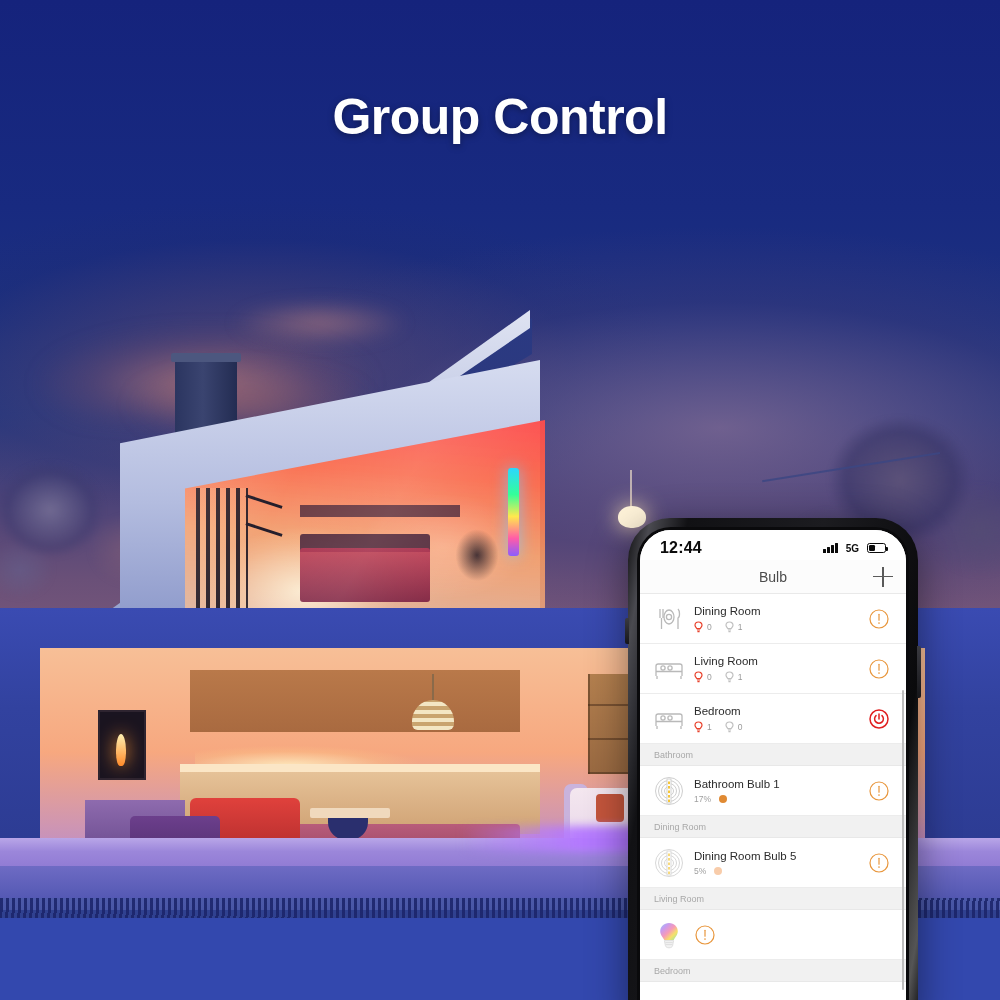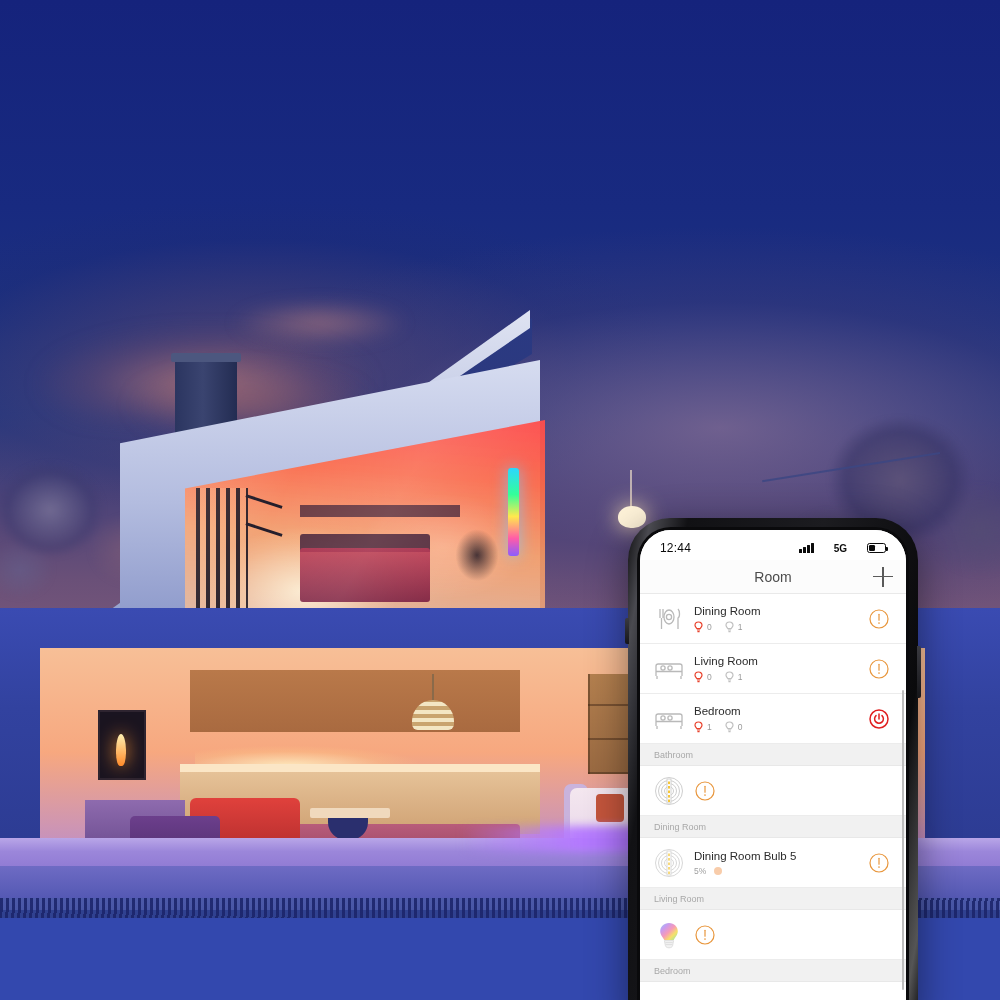--- a/index.html
+++ b/index.html
@@ -260,22 +260,22 @@
   .sideBtnTop {
     position: absolute; left: -3px; top: 100px; width: 4px; height: 26px;
     background: linear-gradient(180deg,#3a3a40,#16161a); border-radius: 2px 0 0 2px;
   }
 
   
   .statusbar {
     height: 30px; display: flex; align-items: center; justify-content: space-between;
     padding: 6px 20px 0 20px; background: #fff;
   }
-  .clock { font-size: 12px; font-weight: 400; color: #0b0b0b; letter-spacing: .2px; }
-  .statusRight { display: flex; align-items: center; gap: 20px; }
+  .clock { font-size: 16px; font-weight: 700; color: #0b0b0b; letter-spacing: .2px; }
+  .statusRight { display: flex; align-items: center; gap: 8px; }
   .bars { display: flex; align-items: flex-end; gap: 1.5px; height: 10px; }
   .bars i { display:block; width: 2.5px; background: #0b0b0b; border-radius: .5px; }
   .bars i:nth-child(1){ height: 4px; }
   .bars i:nth-child(2){ height: 6px; }
   .bars i:nth-child(3){ height: 8px; }
   .bars i:nth-child(4){ height: 10px; }
   .net { font-size: 10px; font-weight: 700; color: #0b0b0b; }
   .battery {
     width: 19px; height: 10px; border: 1.2px solid #0b0b0b; border-radius: 2.6px;
     position: relative; padding: 1px;
@@ -396,20 +396,21 @@
     <div class="plantLow"></div>
   </div>
   <div class="floorStrip"></div>
   <div class="purpleGlow"></div>
   <div class="patio"></div>
   <div class="grass"></div>
   <div class="bottomBand"></div>
 </div>
 
 <div class="headings">
+  <div class="title">Group Control</div>
 </div>
 
 <div class="phone">
   <div class="phoneFrame">
     <div class="sideBtn"></div>
     <div class="sideBtnTop"></div>
     <div class="phoneInner">
       <div class="screen">
 
         <div class="statusbar">
@@ -422,21 +423,21 @@
                 <i></i>
             </div>
             <div class="net">5G</div>
             <div class="battery">
                 <span></span>
               </div>
           </div>
         </div>
 
         <div class="navbar">
-          <div class="navTitle">Room</div>
+          <div class="navTitle">Bulb</div>
           <div class="plusBtn"></div>
         </div>
 
         <div class="list">
           <div class="scrollIndicator"></div>
 
           <div class="roomRow">
             <div class="roomIcon">
               <svg viewBox="0 0 30 26" width="30" height="26" fill="none" stroke="#b9b9b9" stroke-width="1.3">
                 <path d="M6 3 L6 12 M9 3 L9 12 M7.5 12 L7.5 23"></path>
@@ -558,20 +559,27 @@
                 <circle cx="15" cy="15" r="7.5"></circle>
                 <circle cx="15" cy="15" r="4.5"></circle>
                 <rect x="13" y="3" width="4" height="24" fill="#fff" stroke="#cfcfcf" stroke-width=".9"></rect>
                 <rect x="14" y="5.5" width="2" height="2.6" fill="#f5c63c" stroke="none"></rect>
                 <rect x="14" y="10" width="2" height="2.6" fill="#f5c63c" stroke="none"></rect>
                 <rect x="14" y="14.5" width="2" height="2.6" fill="#f5c63c" stroke="none"></rect>
                 <rect x="14" y="19" width="2" height="2.6" fill="#f5c63c" stroke="none"></rect>
                 <rect x="14" y="23.5" width="2" height="2.6" fill="#f5c63c" stroke="none"></rect>
               </svg>
             </div>
+            <div class="rowMid">
+              <div class="devName">Bathroom Bulb 1</div>
+              <div class="devMeta">
+                <span class="devPct">17%</span>
+                <span class="dot" style="background:#e08a33"></span>
+              </div>
+            </div>
             <div class="actionBtn">
               <svg viewBox="0 0 22 22" width="22" height="22" fill="none" stroke="#e8963c" stroke-width="1.2">
                 <circle cx="11" cy="11" r="9"></circle>
                 <path d="M11 6.3 L11 12.2" stroke-linecap="round"></path>
                 <circle cx="11" cy="15" r="0.85" fill="#e8963c" stroke="none"></circle>
               </svg>
             </div>
           </div>
 
           <div class="sectionHeader">Dining Room</div>

